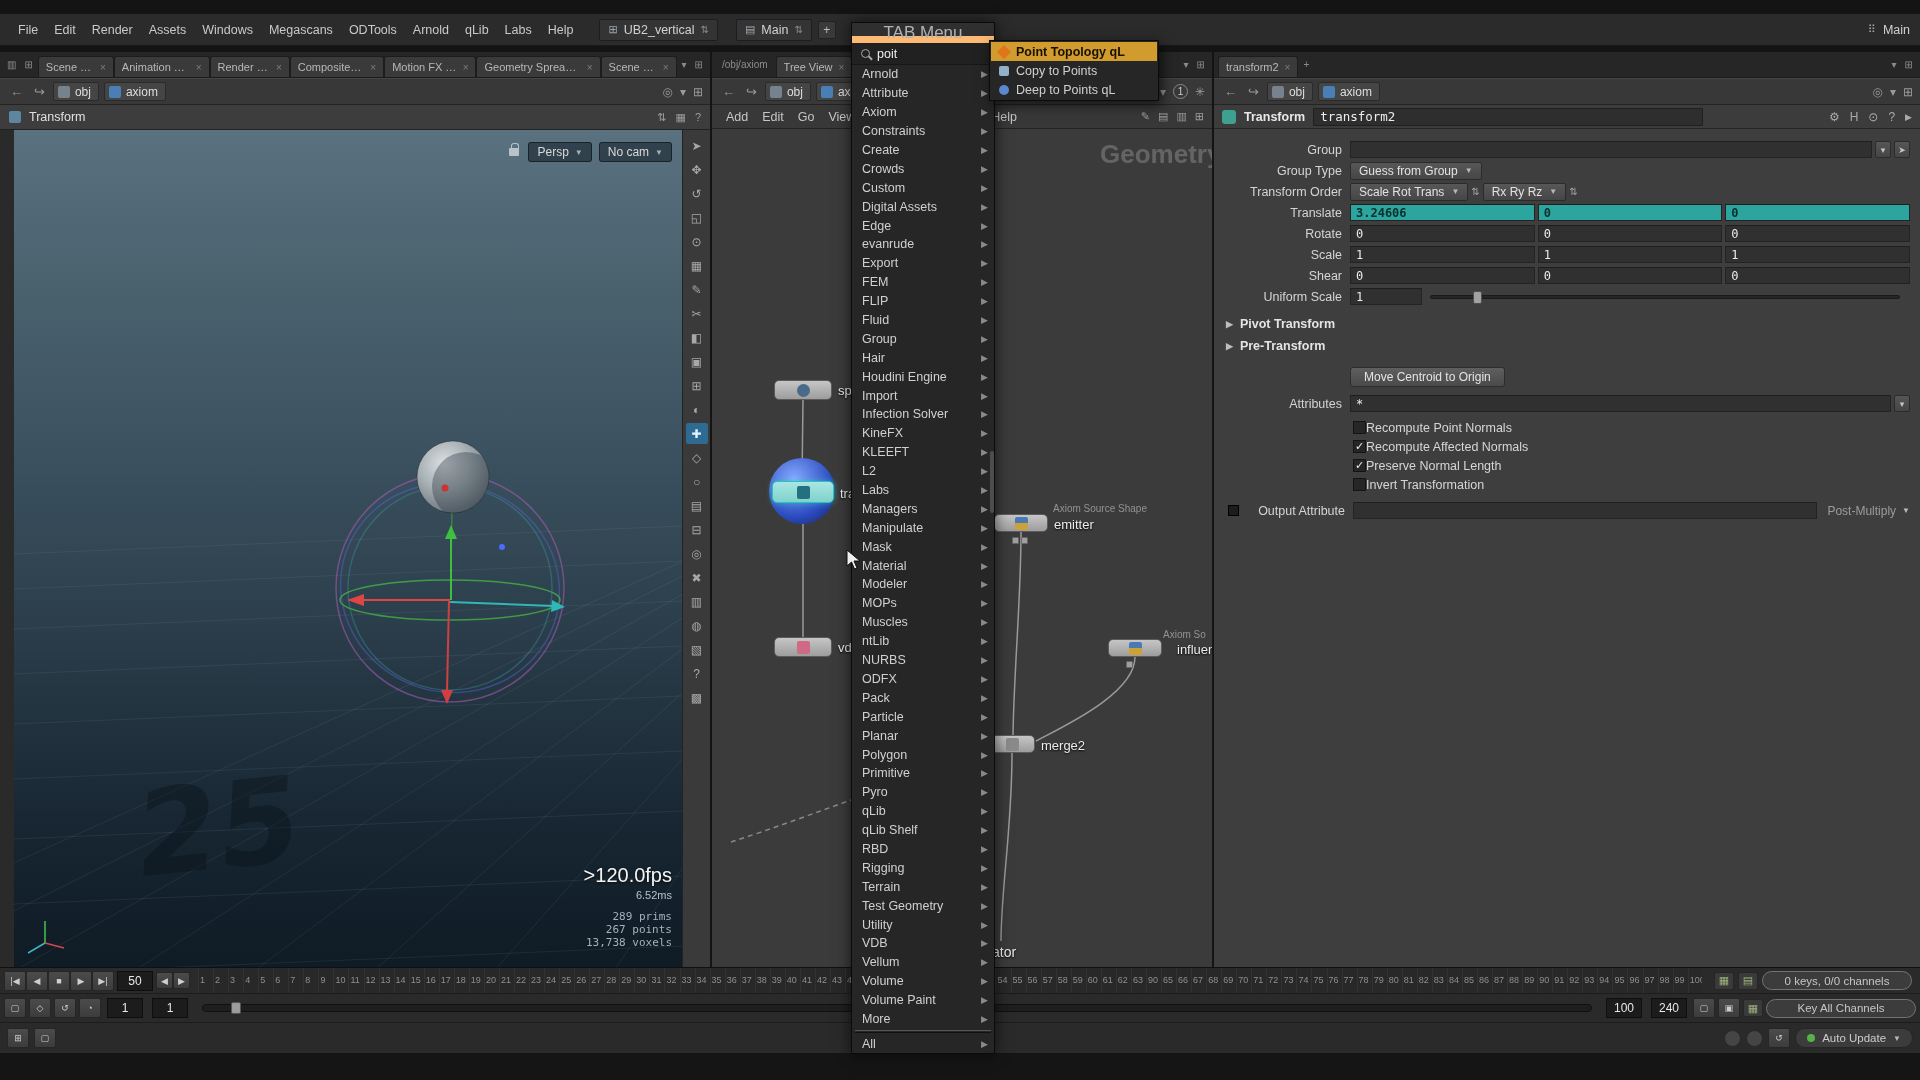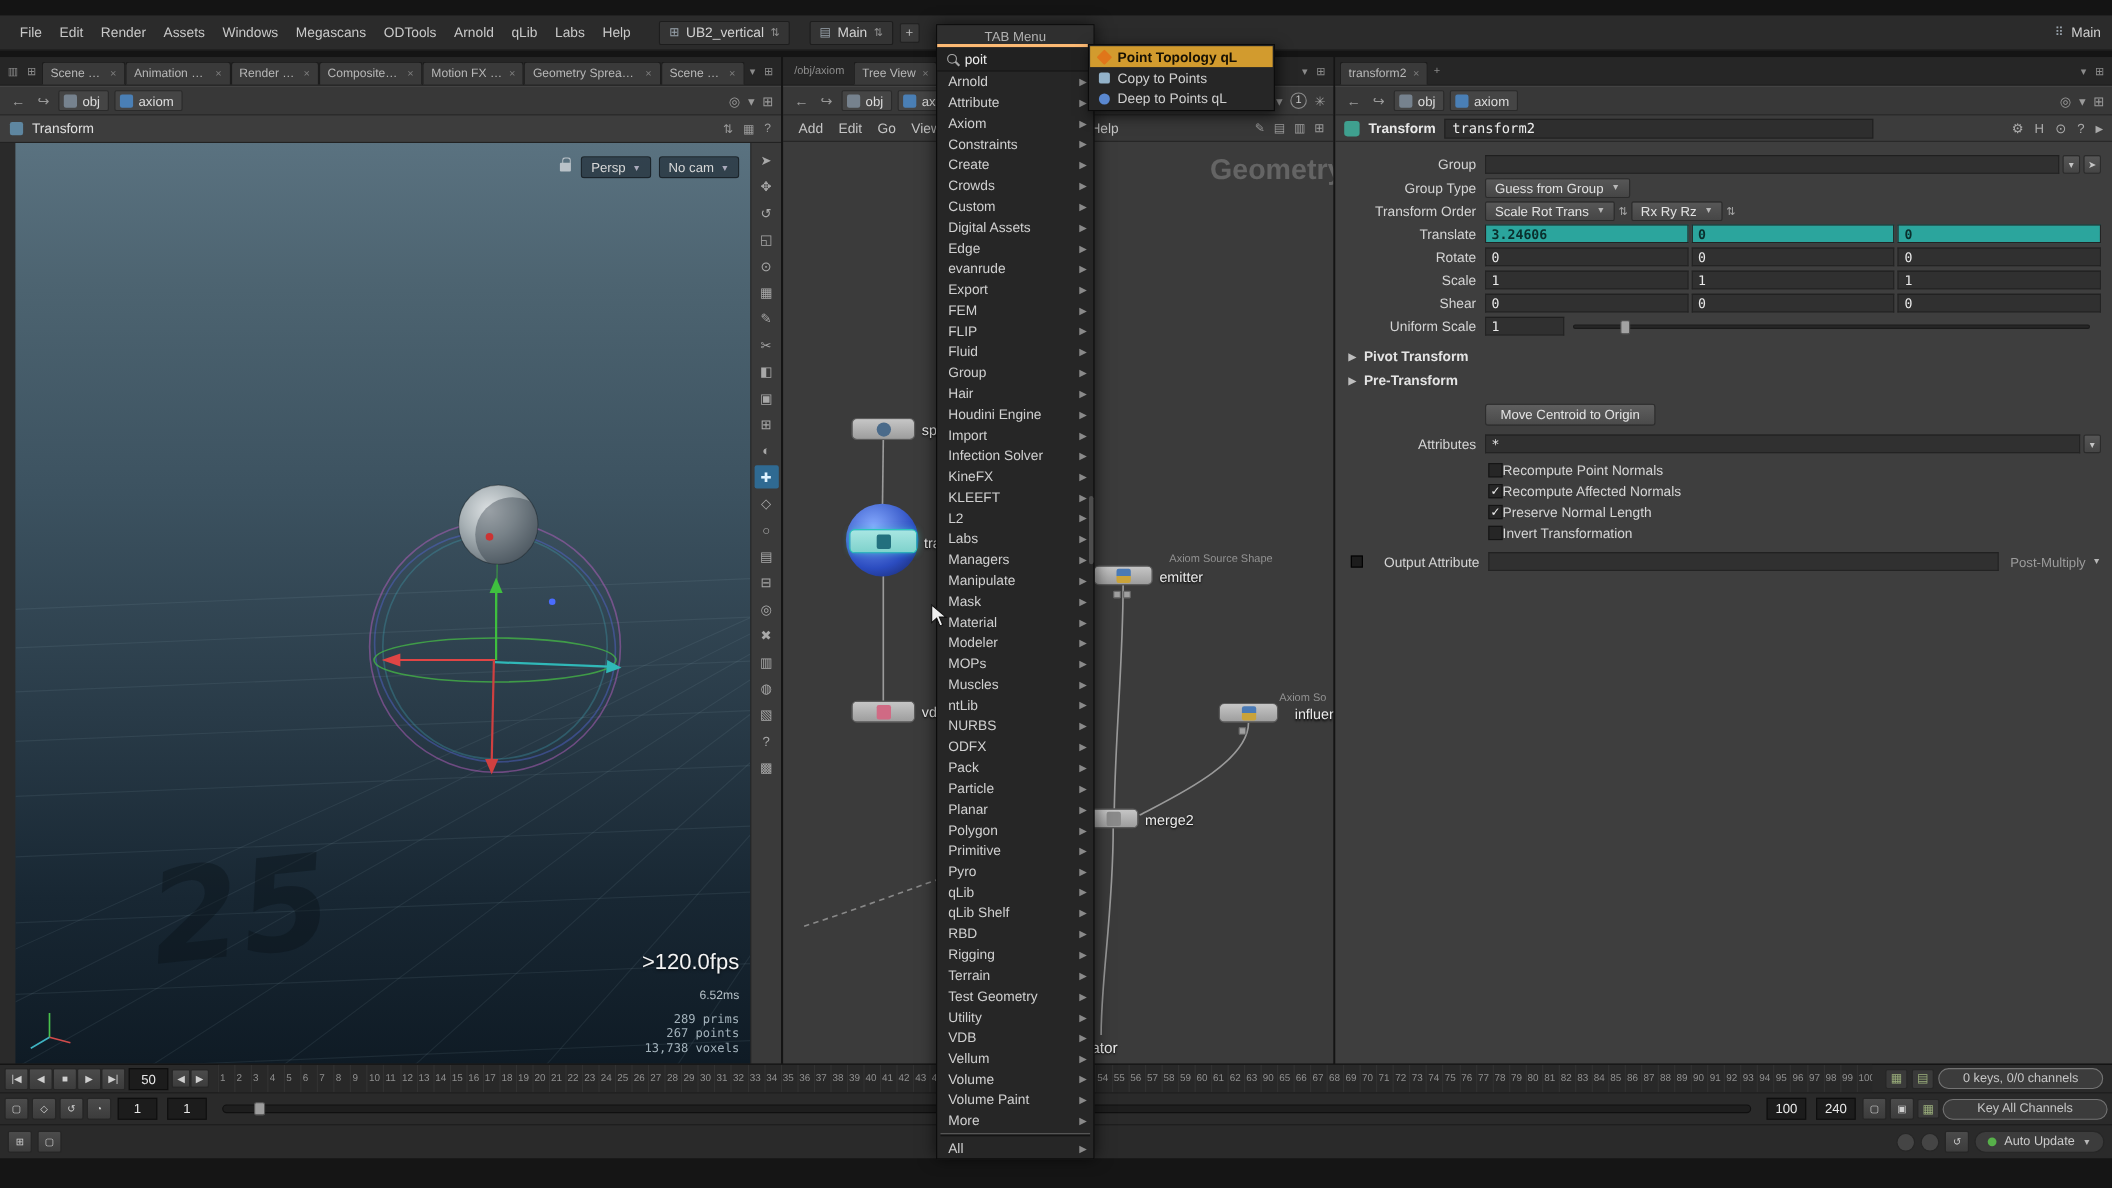--- a/index.html
+++ b/index.html
@@ -47,21 +47,21 @@
   .viewport{flex:1;position:relative;overflow:hidden;background:linear-gradient(180deg,#5a7280 0%,#4c6370 16%,#3c5260 38%,#293b48 62%,#182733 82%,#0f1b25 100%)}
   .viewport svg.gizmo{position:absolute;inset:0}
   .ghost-num{position:absolute;left:122px;top:628px;font-family:"DejaVu Sans",sans-serif;font-weight:bold;font-size:118px;color:rgba(8,15,22,.38);transform:rotate(-6deg) skewX(-9deg)}
   .vp-pills{position:absolute;top:12px;right:10px;display:flex;gap:7px;align-items:center}
   .lock{width:10px;height:8px;background:#b9c2c8;position:relative;border-radius:1px;margin-right:2px}
   .lock::before{content:"";position:absolute;top:-5px;left:2px;width:6px;height:5px;border:1.5px solid #b9c2c8;border-bottom:none;border-radius:3px 3px 0 0}
   .pill{background:rgba(18,28,36,.55);border:1px solid rgba(0,0,0,.45);border-radius:3px;padding:2px 8px;font-size:12px;color:#d8d8d8;display:flex;align-items:center;gap:6px}
   .pill .dd-arr{font-size:8px;color:#aab}
   .vp-stats{position:absolute;right:10px;top:734px;text-align:right}
   .fps{font-size:20px;color:#f4f4f4;text-shadow:0 1px 3px rgba(0,0,0,.7)}
-  .ms{font-size:11px;color:#b7c2c9;margin-top:12px}
+  .ms{font-size:11px;color:#b7c2c9;margin-top:2px}
   .stat-block{margin-top:9px}
   .statline{font-size:11px;line-height:13px;color:#a3b2bb;font-family:"DejaVu Sans Mono",monospace}
   .triad{position:absolute;left:8px;bottom:6px}
   .vp-tools{width:28px;background:#3a3a3a;border-left:1px solid #222;display:flex;flex-direction:column;align-items:center;padding-top:5px;gap:3px;overflow:hidden}
   .vp-tools .tool{width:22px;height:21px;border-radius:2px;display:flex;align-items:center;justify-content:center;font-size:12px;color:#a8a8a8;flex:0 0 auto}
   .vp-tools .tool:nth-of-type(13){background:#2f6a92;color:#dff3ff}
 
   
   .net-menus{height:24px;background:#383838;border-bottom:1px solid #232323;display:flex;align-items:center;gap:2px;padding:0 8px}
   .net-menu-item{font-size:12.5px;color:#c6c6c6;padding:0 6px}
@@ -73,21 +73,21 @@
   .nic{width:13px;height:13px;border-radius:2px}
   .halo{position:absolute;width:66px;height:66px;border-radius:50%;background:radial-gradient(circle at 38% 32%,#86abff,#2b4cc0 62%,#141f55);z-index:1}
   .node.sel{background:linear-gradient(#a8e6e2,#7fd2cc);border-color:#29c4b9;box-shadow:0 0 6px rgba(60,220,210,.5)}
   .nlabel{position:absolute;font-size:13px;color:#ececec;text-shadow:0 1px 2px #000;white-space:nowrap;z-index:2}
   .ntag{position:absolute;font-size:10px;color:#929292;white-space:nowrap;z-index:2}
   .nbadges{position:absolute;display:flex;gap:2px;z-index:2}
   .nbadge{width:7px;height:7px;background:#9f9f9f;border:1px solid #666;border-radius:1px}
 
   
   .tabmenu{position:absolute;left:851px;top:22px;width:144px;height:1032px;background:#262626;border:1px solid #0b0b0b;box-shadow:0 0 14px rgba(0,0,0,.65);z-index:50;display:flex;flex-direction:column}
-  .tm-title{height:20px;line-height:20px;text-align:center;font-size:12px;color:#b2b2b2;background:#2f2f2f;border-bottom:3px solid #fdba74}
+  .tm-title{height:20px;line-height:20px;text-align:center;font-size:17px;color:#b2b2b2;background:#2f2f2f;border-bottom:7px solid #fdba74}
   .tm-search{height:22px;display:flex;align-items:center;gap:7px;padding:0 9px;background:#212121;border-bottom:1px solid #161616}
   .mag{width:9px;height:9px;border:1.5px solid #a8a8a8;border-radius:50%;position:relative;flex:0 0 auto}
   .mag::after{content:"";position:absolute;width:5px;height:1.5px;background:#a8a8a8;transform:rotate(45deg);right:-4px;bottom:-1px}
   .tm-search-text{font-size:12.5px;color:#ededed}
   .tm-items{flex:1;display:flex;flex-direction:column;position:relative}
   .tm-item{height:18.9px;flex:0 0 auto;display:flex;align-items:center;padding:0 6px 0 10px;font-size:12.5px;color:#d0d0d0}
   .tm-arr{margin-left:auto;color:#8a8a8a;font-size:9px}
   .tm-sep{height:3px;border-top:1px solid #555;border-bottom:1px solid #111;margin:1px 3px;flex:0 0 auto}
   .tm-scroll{position:absolute;right:0;top:40%;width:4px;height:62px;background:#4d4d4d;border-radius:2px}
 
@@ -444,21 +444,21 @@
       </div>
       <div class="nlabel" style="left:126px;top:254px">spl</div>
       <div class="node sel" style="left:60px;top:352px;width:62px;height:22px">
         <span class="nic" style="background:#23707e"></span>
       </div>
       <div class="nlabel" style="left:128px;top:357px">tra</div>
       <div class="node" style="left:62px;top:508px;width:58px;height:20px">
         <span class="nic" style="background:#d06a84"></span>
       </div>
       <div class="nlabel" style="left:126px;top:511px">vd</div>
-      <div class="ntag" style="left:351px;top:374px">Axiom Source Shape</div>
+      <div class="ntag" style="left:341px;top:374px">Axiom Source Shape</div>
       <div class="node" style="left:282px;top:385px;width:54px;height:18px">
         <span class="nic" style="background:linear-gradient(180deg,#4a7ab5 50%,#c9a33a 50%)"></span>
       </div>
       <div class="nlabel" style="left:342px;top:388px">emitter</div>
       <div class="nbadges" style="left:300px;top:408px">
           <span class="nbadge"></span>
           <span class="nbadge"></span>
         </div>
       <div class="ntag" style="left:451px;top:500px">Axiom So</div>
       <div class="node" style="left:396px;top:510px;width:54px;height:18px">

